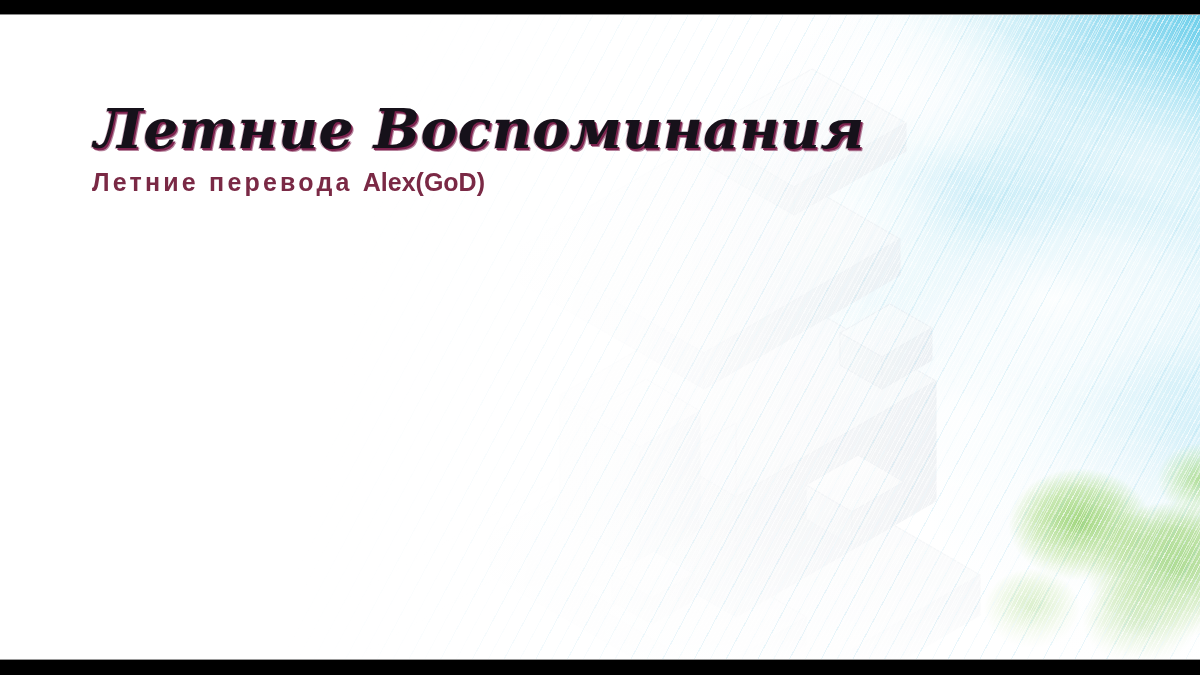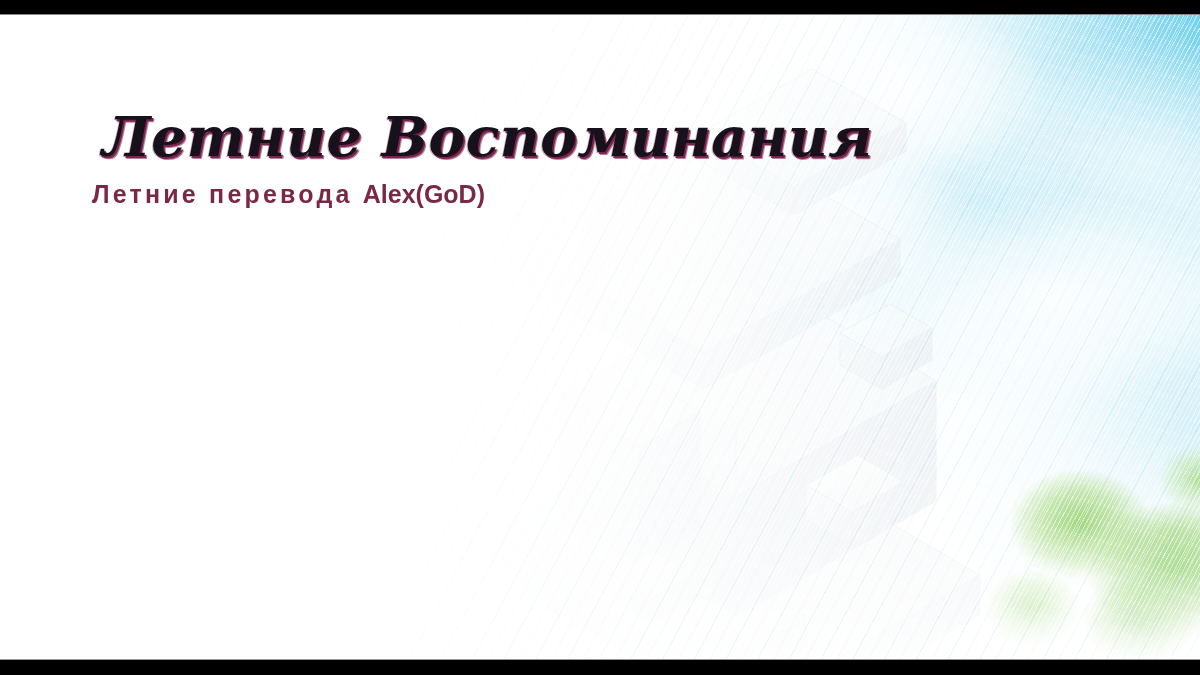--- a/index.html
+++ b/index.html
@@ -145,21 +145,21 @@
   }
 
   
   #text-block {
     position: absolute;
     left: 86px;
     top: 78px;
     z-index: 40;
   }
   #title {
-    margin: 16px;
+    margin: 8px;
     font-family: "DejaVu Serif", "Liberation Serif", serif;
     font-size: 55px;
     font-style: italic;
     font-weight: 700;
     line-height: 1.0;
     letter-spacing: 0.5px;
     white-space: nowrap;
     color: #16111a;
     text-shadow:
        1.5px 1.5px 0 rgba(122,30,74,0.95),

